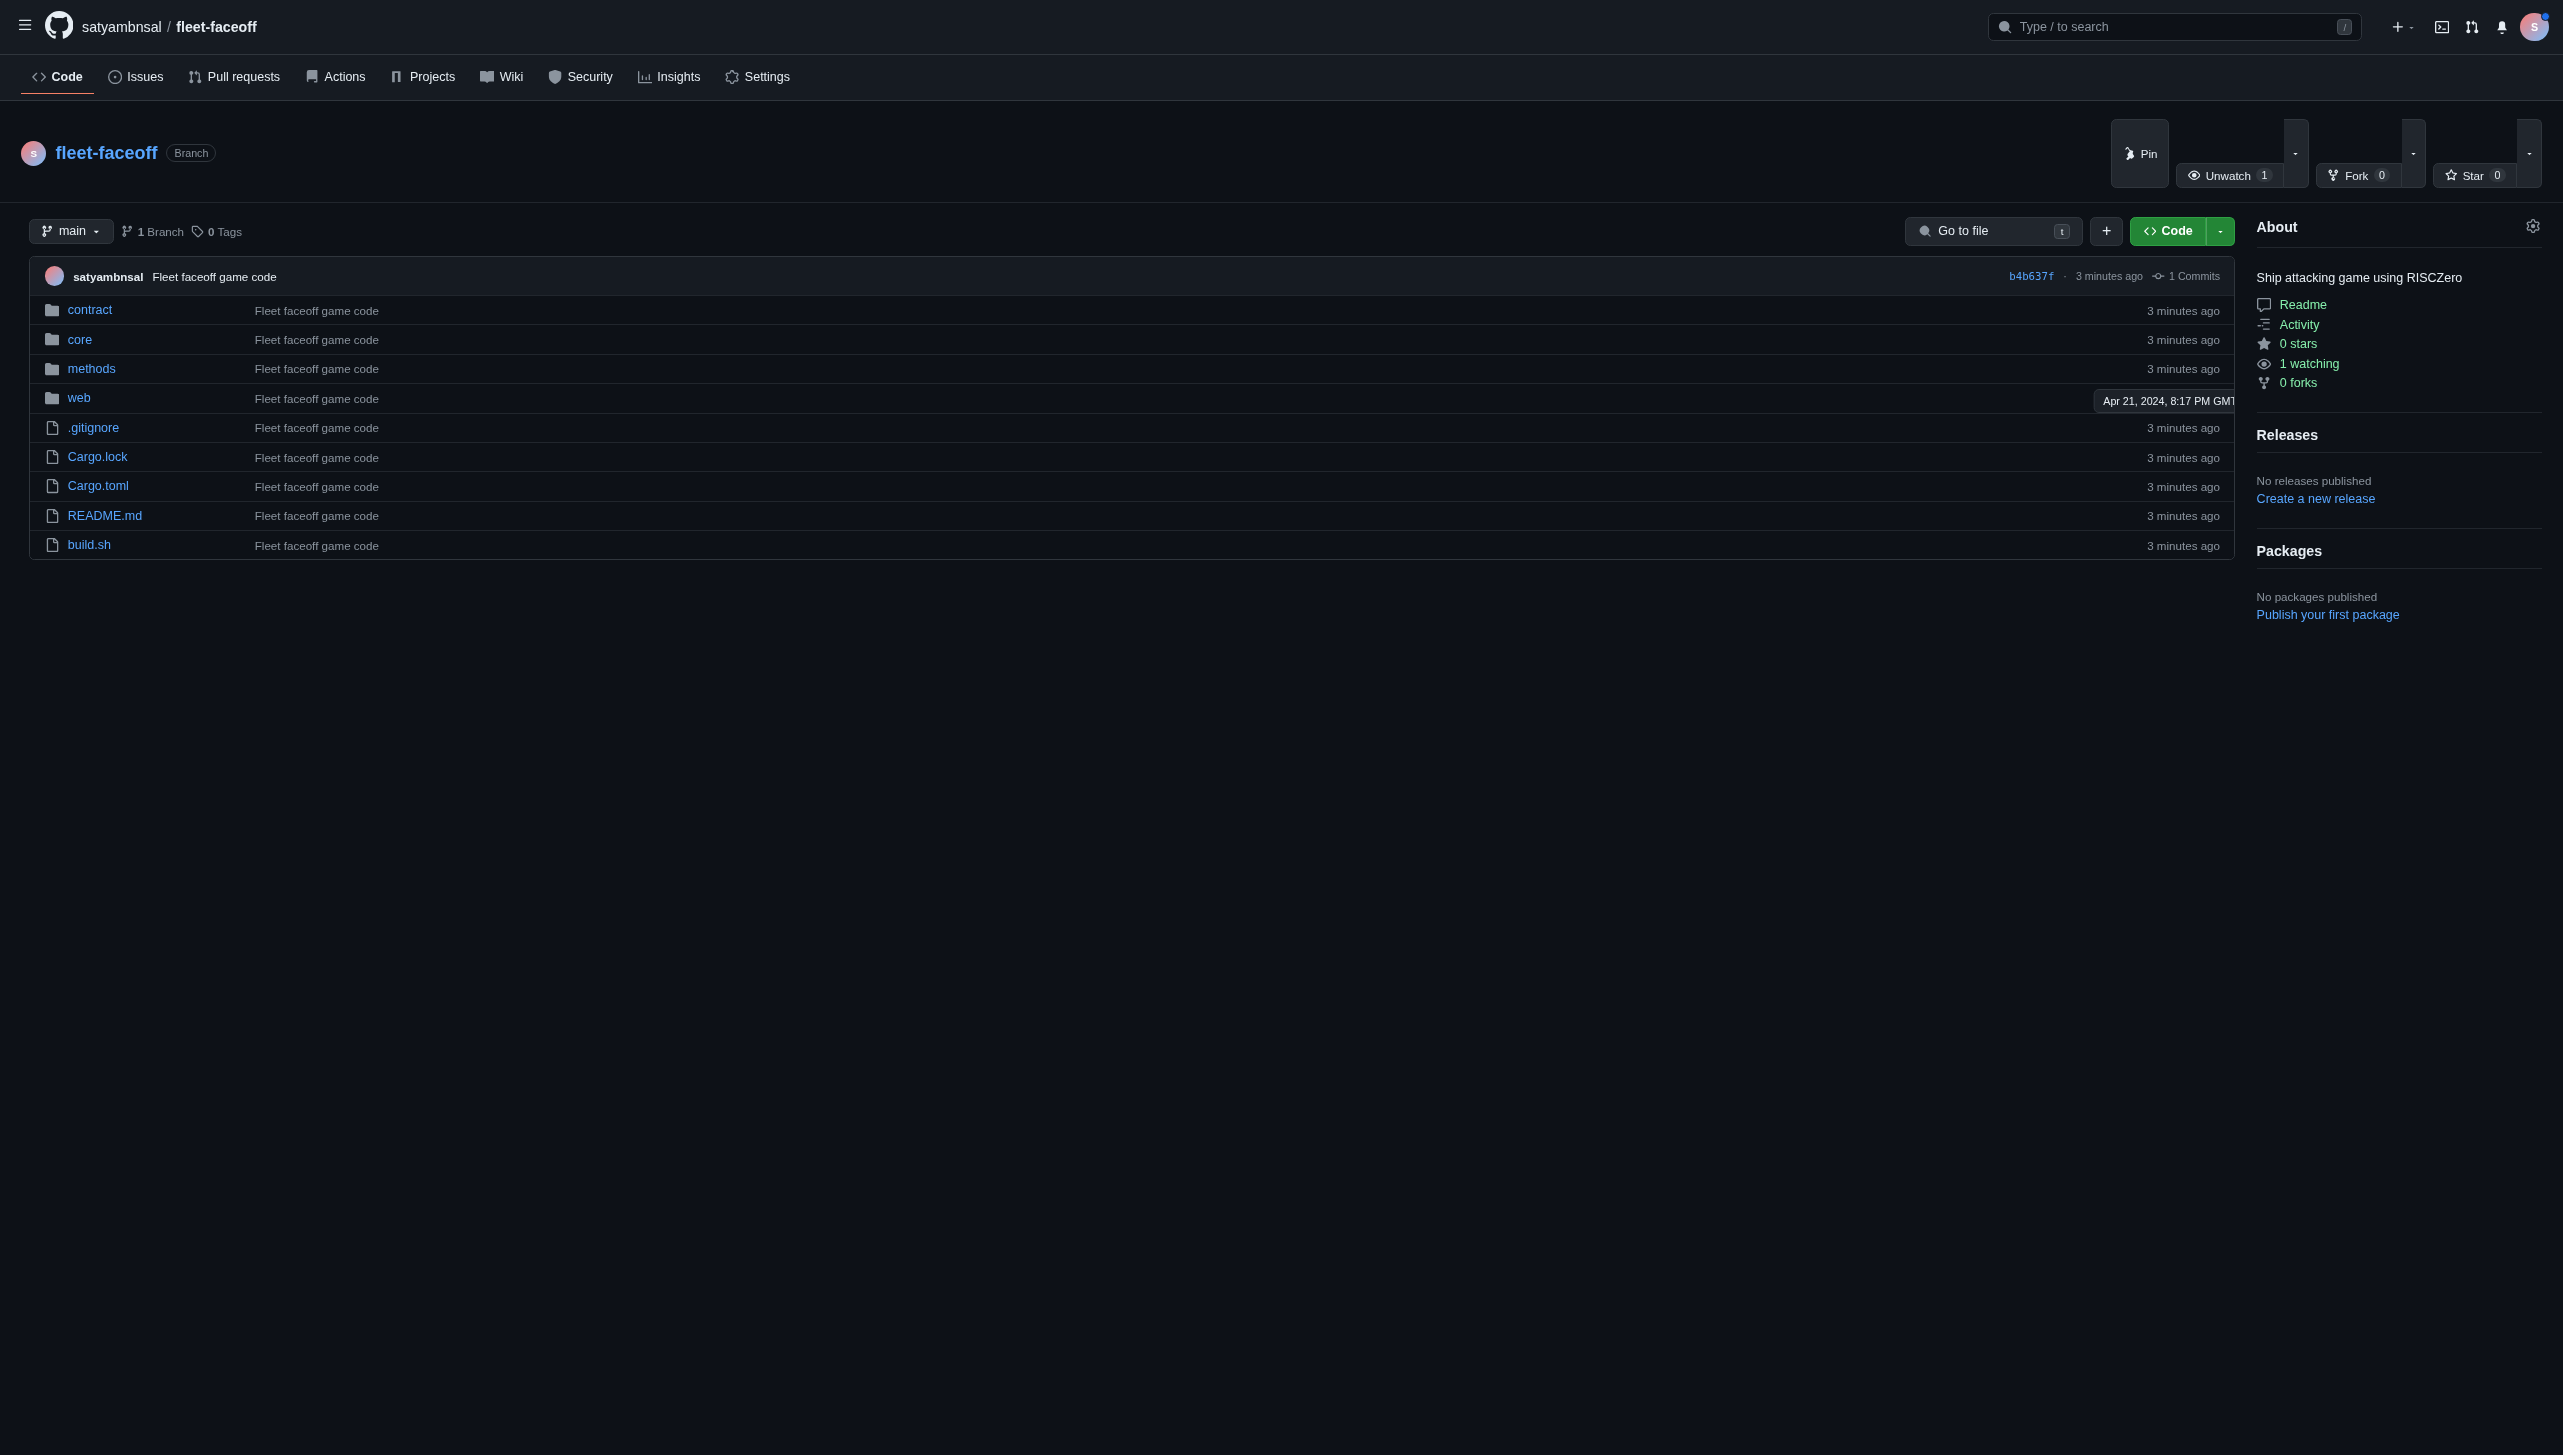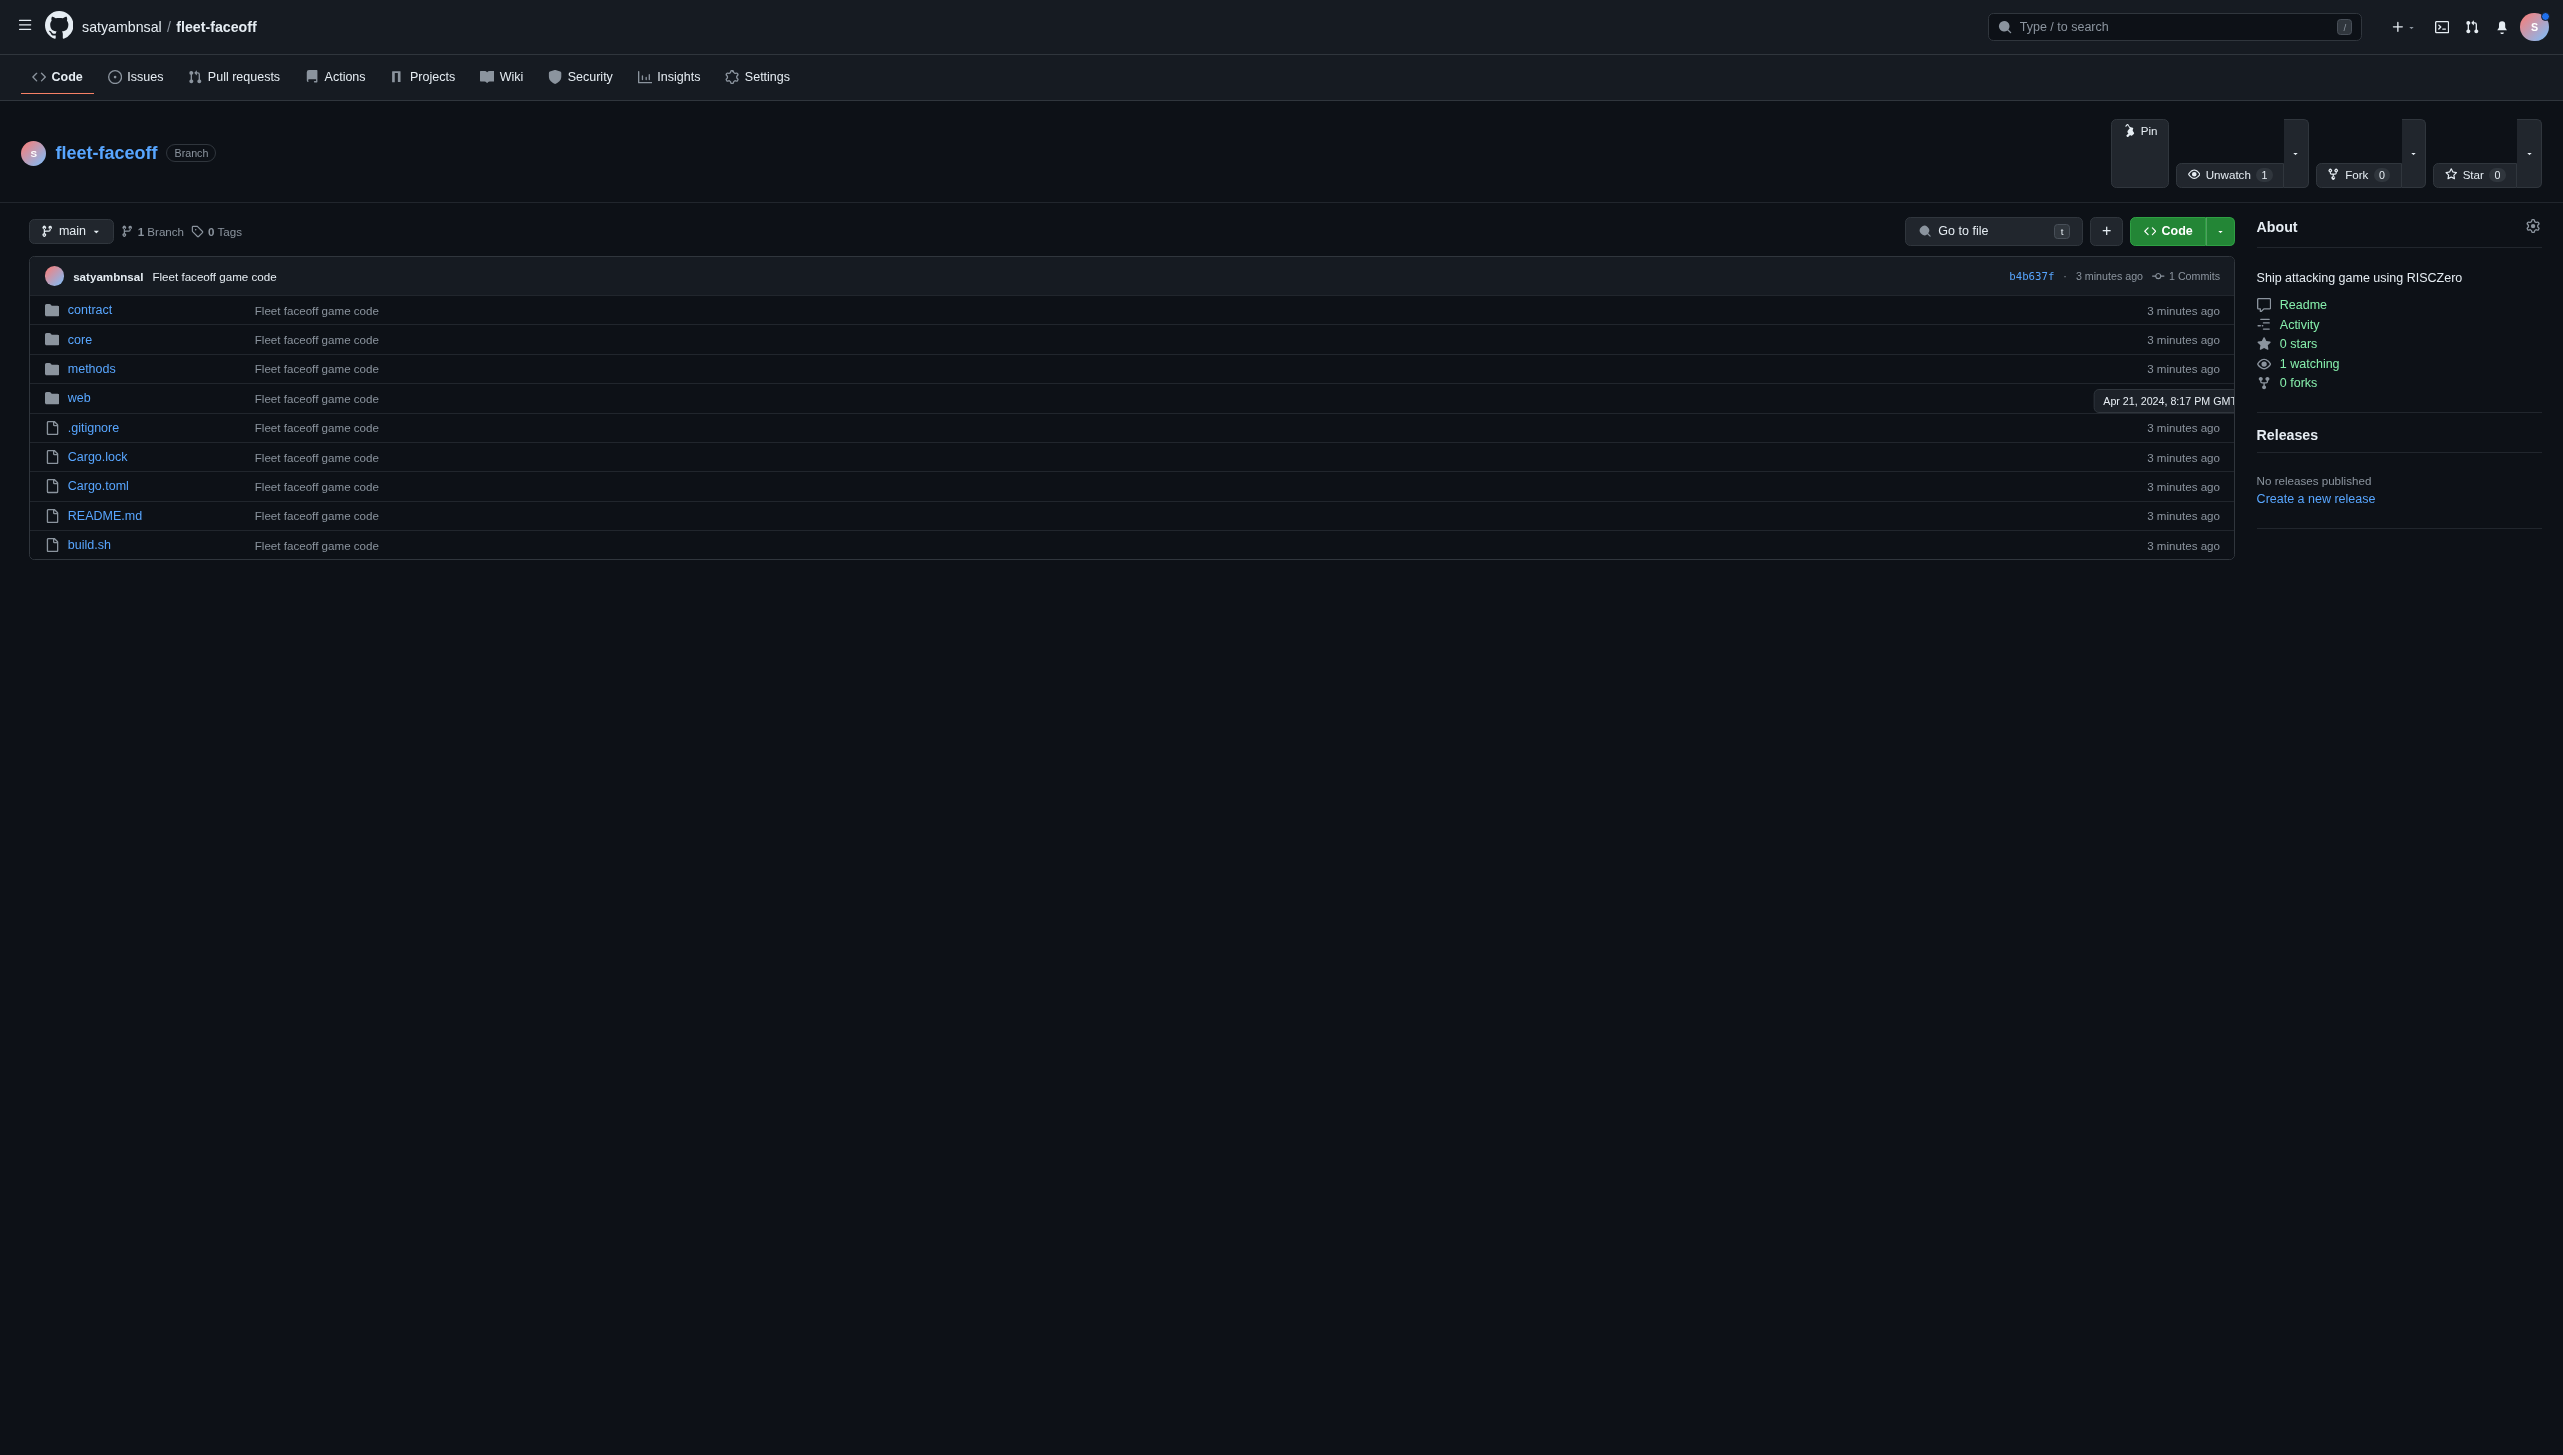--- a/index.html
+++ b/index.html
@@ -125,21 +125,21 @@
       color: #8b949e;
     }
     .repo-header-actions { margin-left: auto; display: flex; gap: 7.1px; }
     .repo-action-btn {
       background: #21262d;
       border: 0.9px solid #30363d;
       color: #e6edf3;
       border-radius: 5.3px;
       padding: 4.4px 10.7px;
       cursor: pointer;
-      display: flex; gap: 5.3px;
+      display: flex; align-items: center; gap: 5.3px;
       font-size: 11.6px;
     }
     .repo-action-btn .count {
       background: #30363d;
       border-radius: 18px;
       padding: 0.9px 5.3px;
       font-size: 10.7px;
     }
     .repo-action-btn-caret {
       background: #21262d;
@@ -726,15 +726,22 @@
     <div class="sidebar-section">
       <div class="sidebar-title">
         <span>Releases</span>
       </div>
       <p class="no-releases">No releases published</p>
       <a class="sidebar-link">Create a new release</a>
     </div>
 
     <hr class="section-divider">
 
+    <div class="sidebar-section">
+      <div class="sidebar-title">
+        <span>Packages</span>
+      </div>
+      <p class="no-releases">No packages published</p>
+      <a class="sidebar-link">Publish your first package</a>
+    </div>
   </div>
 </div>
 
 
 </body></html>

